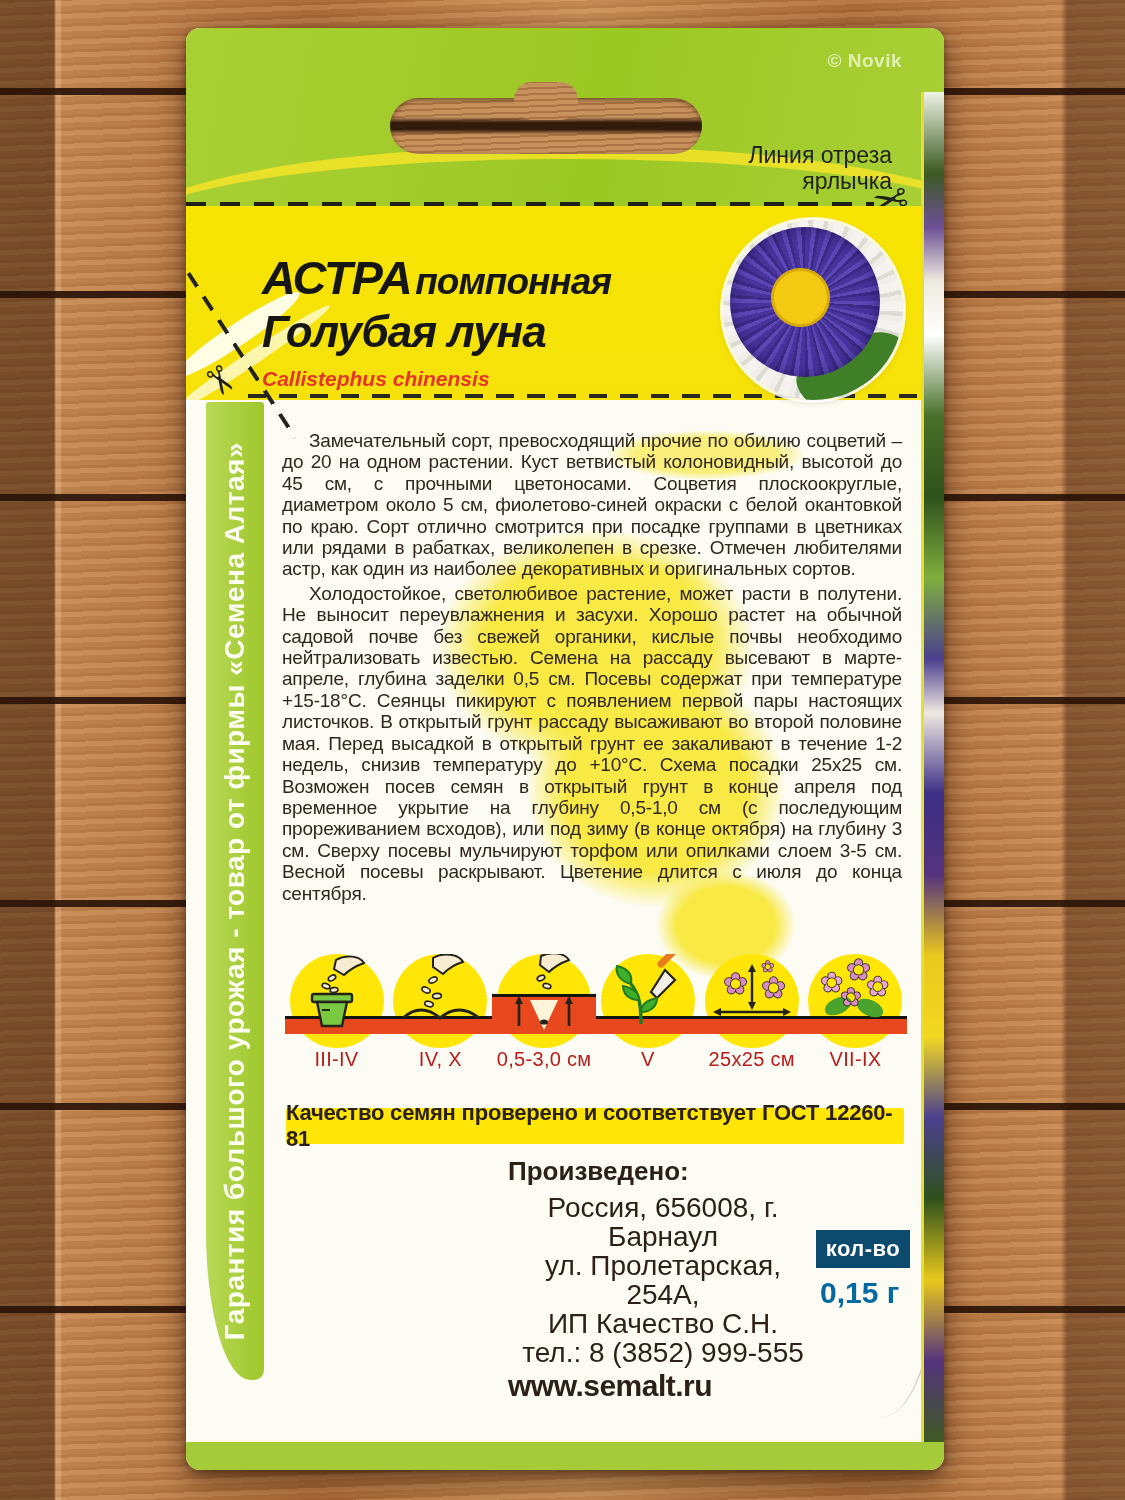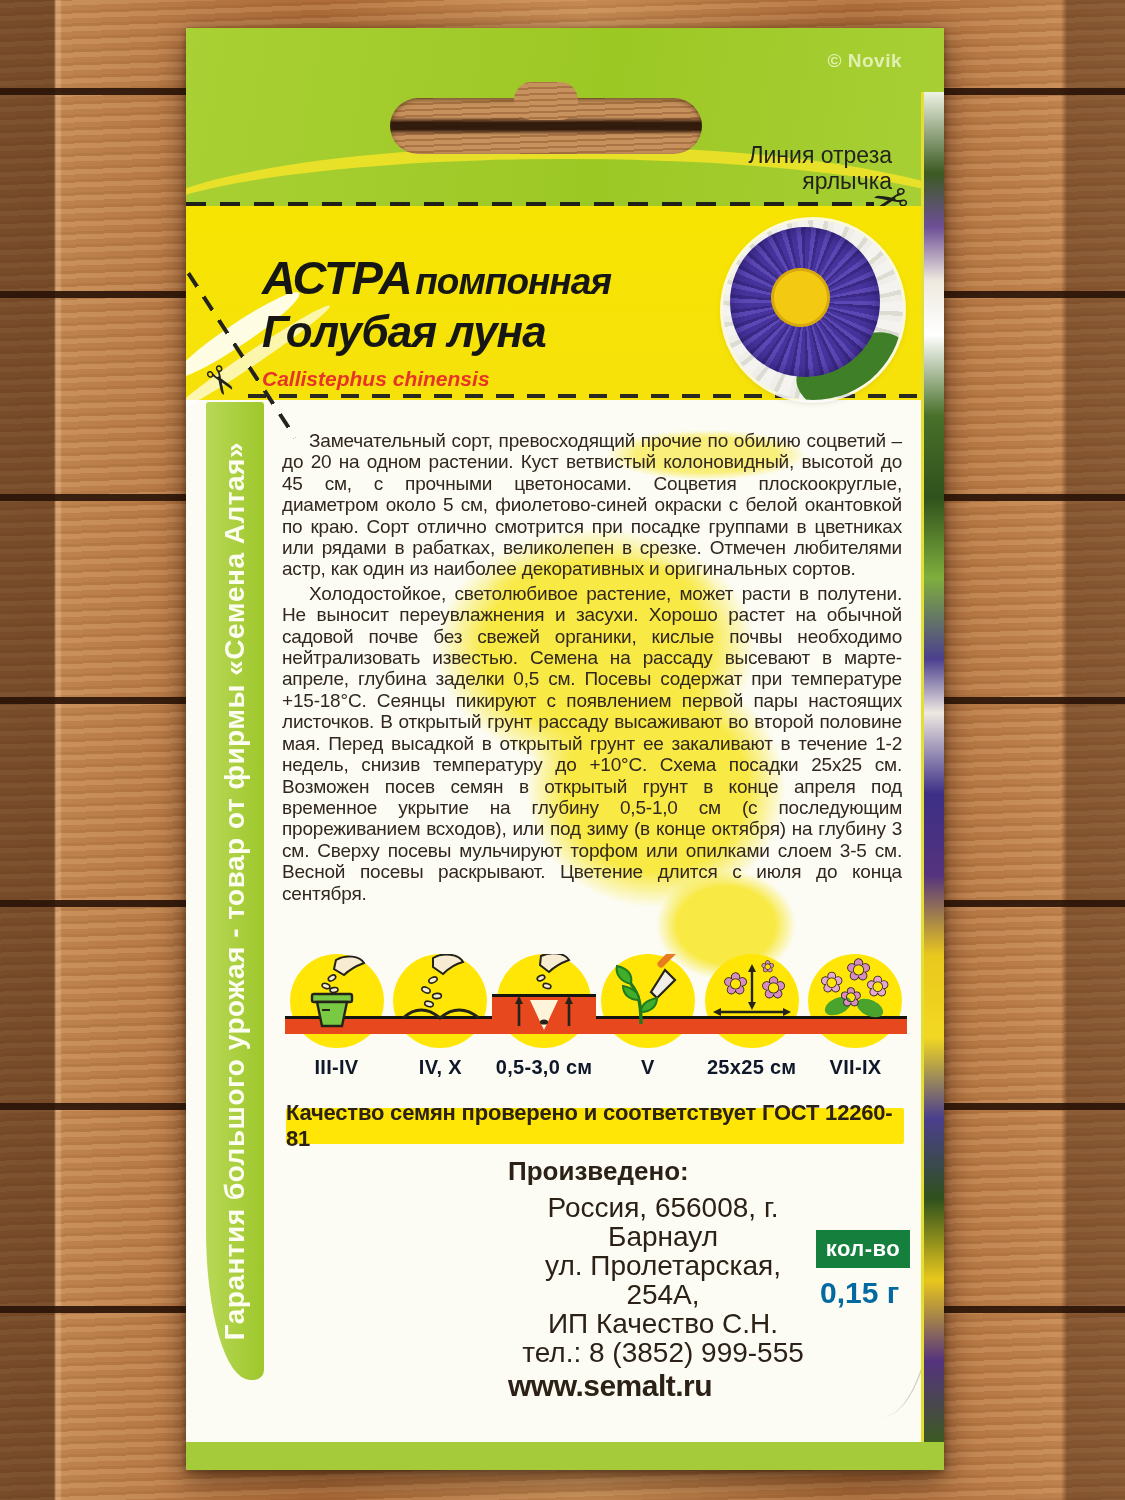--- a/index.html
+++ b/index.html
@@ -10,21 +10,21 @@
     background-image:
       repeating-linear-gradient(180deg, rgba(46,22,8,0) 0 196px, rgba(40,18,6,0.9) 196px 203px),
       linear-gradient(90deg, rgba(60,28,8,0.55) 0 54px, rgba(255,225,180,0.25) 56px 60px, rgba(0,0,0,0) 62px),
       linear-gradient(270deg, rgba(60,28,8,0.45) 0 58px, rgba(0,0,0,0) 64px),
       repeating-linear-gradient(178deg, rgba(120,60,22,0.16) 0 3px, rgba(246,200,150,0.14) 3px 8px, rgba(150,85,40,0.10) 8px 13px),
       linear-gradient(90deg, #c68d58, #b06f3b 28%, #cb9158 52%, #ad6d3a 76%, #c98f5a);
     background-position:0 -108px,0 0,0 0,0 0,0 0;
   }
   .packet{
     position:absolute;left:186px;top:28px;width:758px;height:1442px;
-    background:#fcfcf4;border-radius:2px;overflow:hidden;
+    background:#fcfcf4;border-radius:14px;overflow:hidden;
     box-shadow:0 10px 30px rgba(30,12,2,0.55), 0 2px 6px rgba(30,12,2,0.4);
   }
   
   .flower-strip{
     position:absolute;right:0;top:64px;bottom:28px;width:20px;z-index:6;
     border-left:3px solid #e6df33;
     background:linear-gradient(180deg,
       #eef3e4 0%, #3c5a22 6%, #6d4f96 10%, #efeadf 14%, #ffffff 18%,
       #49702a 24%, #2f511c 30%, #7fae3d 36%, #4b3f8e 42%, #efe9e2 46%,
       #3c2f86 52%, #55337e 58%, #e9c81d 64%, #f2d822 70%, #4b3f8e 76%,
@@ -139,35 +139,35 @@
   }
   .soil{
     position:absolute;left:-5px;right:-5px;top:62px;height:15px;background:#e8481d;border-top:3px solid #151510;z-index:1;
   }
   .soil.deep{top:40px;height:37px;}
   .notch{
     position:absolute;left:50%;top:3px;margin-left:-14px;width:0;height:0;z-index:2;
     border-left:14px solid transparent;border-right:14px solid transparent;border-top:30px solid #fdf4da;
   }
   .icon-art{position:absolute;left:0;top:0;width:94px;height:94px;z-index:2;}
-  .icon-label{margin-top:8px;font-size:20px;color:#0f172a;letter-spacing:0.3px;font-weight:bold;}
+  .icon-label{font-size:20px;color:#b91c1c;letter-spacing:0.3px;}
   
   .gost-bar{
     position:absolute;left:100px;top:1080px;width:618px;height:36px;z-index:3;
     background:#ffe607;display:flex;align-items:center;justify-content:center;border-radius:2px;
   }
   .gost-bar span{font-size:22px;font-weight:bold;color:#2b2117;letter-spacing:-0.2px;}
   
   .produced{position:absolute;left:322px;top:1128px;width:310px;z-index:3;color:#2b2117;}
   .produced .p-title{font-size:26px;font-weight:bold;margin-bottom:6px;}
   .produced .p-line{font-size:28px;line-height:29px;text-align:center;}
   .produced .p-url{font-size:30px;font-weight:bold;margin-top:2px;letter-spacing:-0.5px;}
   .qty-badge{
     position:absolute;left:630px;top:1202px;width:94px;height:38px;z-index:3;
-    background:#15803d;display:flex;align-items:center;justify-content:center;
+    background:#0c4a6e;display:flex;align-items:center;justify-content:center;
     color:#ffffff;font-size:22px;font-weight:bold;letter-spacing:0.5px;
   }
   .qty-value{position:absolute;left:634px;top:1248px;z-index:3;color:#0369a1;font-size:30px;font-weight:bold;}
   
   .fields-row{
     position:absolute;left:58px;right:52px;top:1390px;z-index:3;
     display:flex;justify-content:space-between;color:#3a3a38;font-size:20px;
   }
   .green-bottom{position:absolute;left:0;right:0;bottom:0;height:28px;background:#a6cb3a;z-index:5;}
   .crease{

